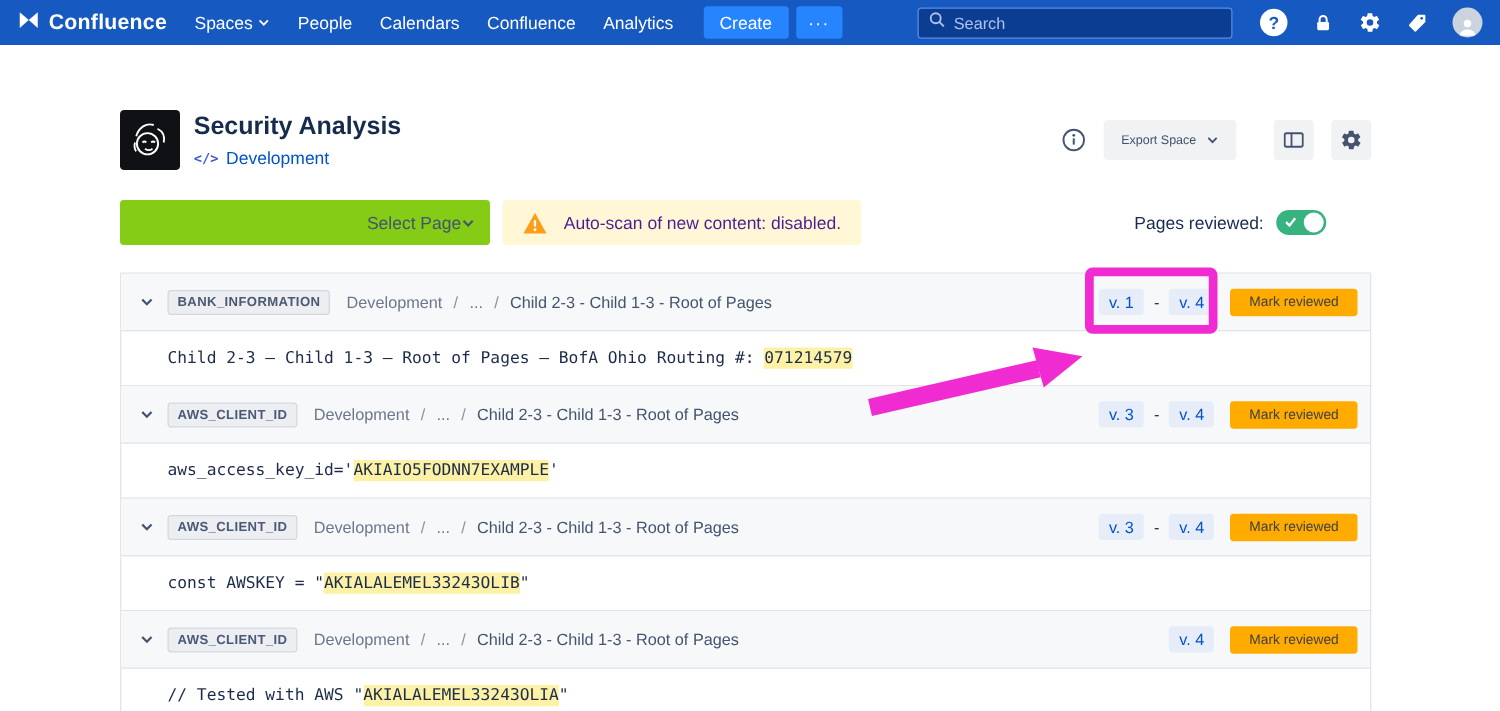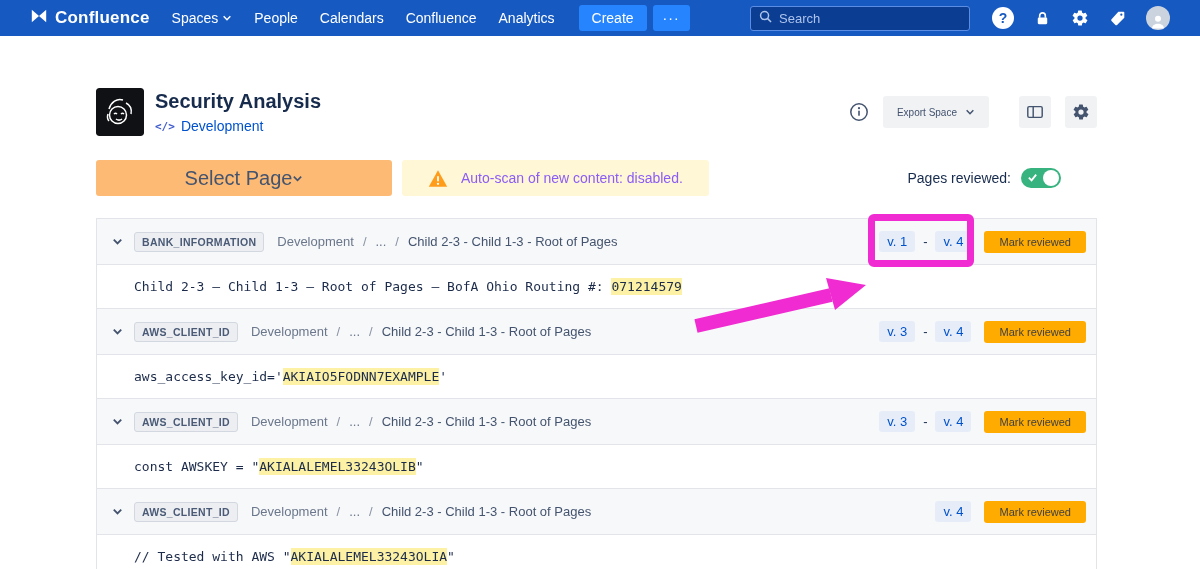--- a/index.html
+++ b/index.html
@@ -1,28 +1,28 @@
 <!DOCTYPE html>
 <html style="--nav_bg: #1659C1; --create_bg: #2684FF; --accent_blue: #0052CC; --warning_bg: #FFF7D6; --orange: #FFAB00; --toggle_green: #36B37E; --highlight_yellow: #FCF1A5; --annotation_pink: #F02BD1;"><head>
 <meta charset="utf-8">
 <style>
   * { box-sizing: border-box; margin: 0; padding: 0; }
   html,body { background:#e9e9e9; }
   body { font-family: "Liberation Sans", sans-serif; }
   .page { position:relative; width:1200px; height:569px; background:#fff; overflow:hidden; margin:0 auto; }
 
   
-  .topnav { height:36px; background:var(--nav_bg,#1659C1); display:flex; align-items:center; padding:0 30px; color:#fff; }
+  .topnav { height:36px; background:var(--nav_bg,#1659C1); display:flex; align-items:center; padding:0 14px; color:#fff; }
   .brand { display:flex; align-items:center; gap:7px; margin-right:22px; cursor:pointer; }
   .brand-name { font-size:17px; font-weight:bold; letter-spacing:.2px; }
   .nav-link { font-size:14px; margin-right:22px; display:flex; align-items:center; gap:4px; cursor:pointer; white-space:nowrap; }
   .btn-create, .btn-more { background:var(--create_bg,#2684FF); color:#fff; border:none; border-radius:3px; font-size:14px; font-family:inherit; cursor:pointer; }
   .btn-create { padding:5px 13px; margin-left:2px; }
   .btn-more { padding:5px 10px; margin-left:6px; letter-spacing:1px; }
-  .search-box { margin-left:auto; width:220px; height:25px; background:#0B3D93; border:1px solid #5B8DE4; border-radius:3px; display:flex; align-items:center; padding:0 8px; gap:7px; }
+  .search-box { margin-left:auto; width:252px; height:25px; background:#0B3D93; border:1px solid #5B8DE4; border-radius:3px; display:flex; align-items:center; padding:0 8px; gap:7px; }
   .search-box input { background:transparent; border:none; outline:none; color:#fff; font-size:13px; width:100%; font-family:inherit; }
   .search-box input::placeholder { color:#AEC4EC; }
   .nav-icons { display:flex; align-items:center; gap:20px; margin-left:22px; }
   .help-circle { width:22px; height:22px; border-radius:50%; background:#fff; color:var(--nav_bg,#1659C1); font-weight:bold; font-size:14px; display:flex; align-items:center; justify-content:center; cursor:pointer; }
   .nav-icon { display:flex; align-items:center; cursor:pointer; }
   .avatar { width:24px; height:24px; border-radius:50%; background:#CBD3DF; display:flex; align-items:flex-end; justify-content:center; overflow:hidden; cursor:pointer; }
 
   
   .content { padding:0 103px 0 96px; }
 
@@ -34,22 +34,22 @@
   .dev-glyph { font-family:"DejaVu Sans Mono", monospace; font-size:11px; font-weight:bold; color:#3E5BCE; }
   .space-link { font-size:14px; color:var(--accent_blue,#0052CC); text-decoration:none; cursor:pointer; }
   .header-actions { margin-left:auto; display:flex; align-items:center; gap:14px; }
   .info-icon { display:flex; cursor:pointer; }
   .btn-export { background:#F1F2F4; color:#42526E; border:none; border-radius:3px; height:32px; padding:0 14px; font-size:10px; font-family:inherit; display:flex; align-items:center; gap:8px; cursor:pointer; }
   .btn-scan { background:var(--accent_blue,#0052CC); color:#fff; border:none; border-radius:3px; height:32px; padding:0 16px; font-size:14px; font-family:inherit; cursor:pointer; }
   .icon-btn { width:32px; height:32px; background:#F1F2F4; border:none; border-radius:3px; display:flex; align-items:center; justify-content:center; cursor:pointer; }
   .icon-btn.first { margin-left:16px; }
 
   .controls-row { display:flex; align-items:center; margin-top:24px; }
-  .select-page { width:296px; height:36px; background:#fdba74; border-radius:3px; padding:0 12px; display:flex; align-items:center; justify-content:center; color:#44546F; font-size:20px; cursor:pointer; }
-  .warning-banner { margin-left:10px; height:36px; background:var(--warning_bg,#FFF7D6); border-radius:3px; padding:0 26px; display:flex; align-items:center; gap:13px; font-size:14px; color:#8b5cf6; }
+  .select-page { width:296px; height:36px; background:#84cc16; border-radius:3px; padding:0 12px; display:flex; align-items:center; justify-content:flex-end; color:#44546F; font-size:14px; cursor:pointer; }
+  .warning-banner { margin-left:10px; height:36px; background:var(--warning_bg,#FFF7D6); border-radius:3px; padding:0 16px; display:flex; align-items:center; gap:13px; font-size:14px; color:#4c1d95; }
   .show-reviewed { margin-left:auto; display:flex; align-items:center; gap:10px; padding-right:36px; font-size:14px; color:#172B4D; }
   .toggle { position:relative; width:40px; height:20px; border-radius:10px; background:var(--toggle_green,#36B37E); cursor:pointer; flex:none; }
   .toggle .tick { position:absolute; left:6px; top:4px; display:flex; }
   .toggle .knob { position:absolute; right:2px; top:2px; width:16px; height:16px; border-radius:50%; background:#fff; }
 
   
   .findings { margin-top:22px; }
   .finding { border:1px solid #E2E4E9; background:#fff; }
   .finding + .finding { margin-top:-1px; }
   .finding-header { height:46px; background:#F7F8F9; border-bottom:1px solid #E2E4E9; display:flex; align-items:center; padding:0 10px 0 12px; }

